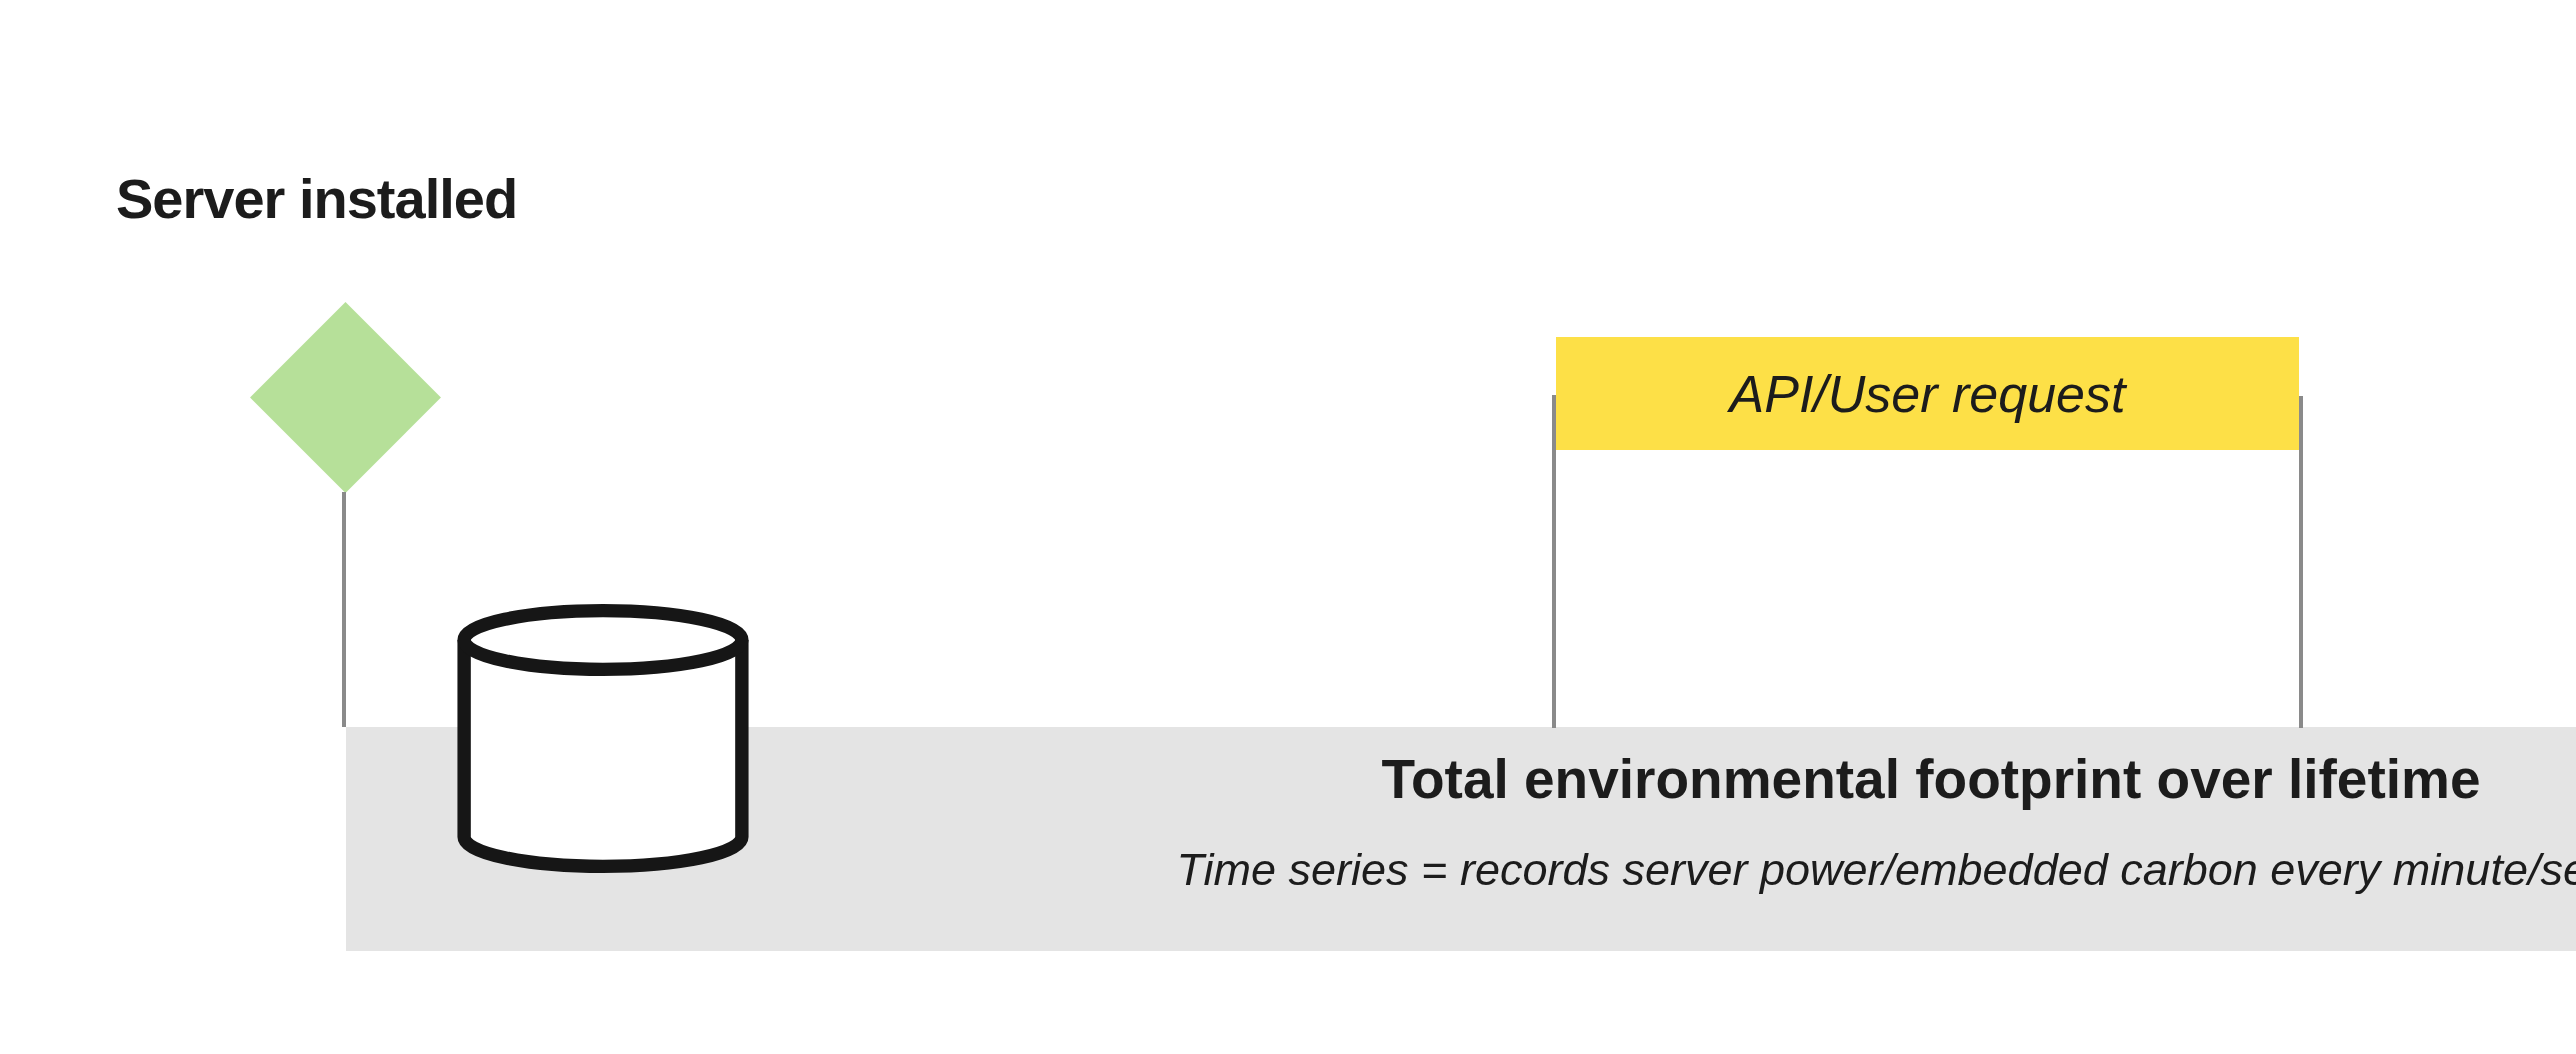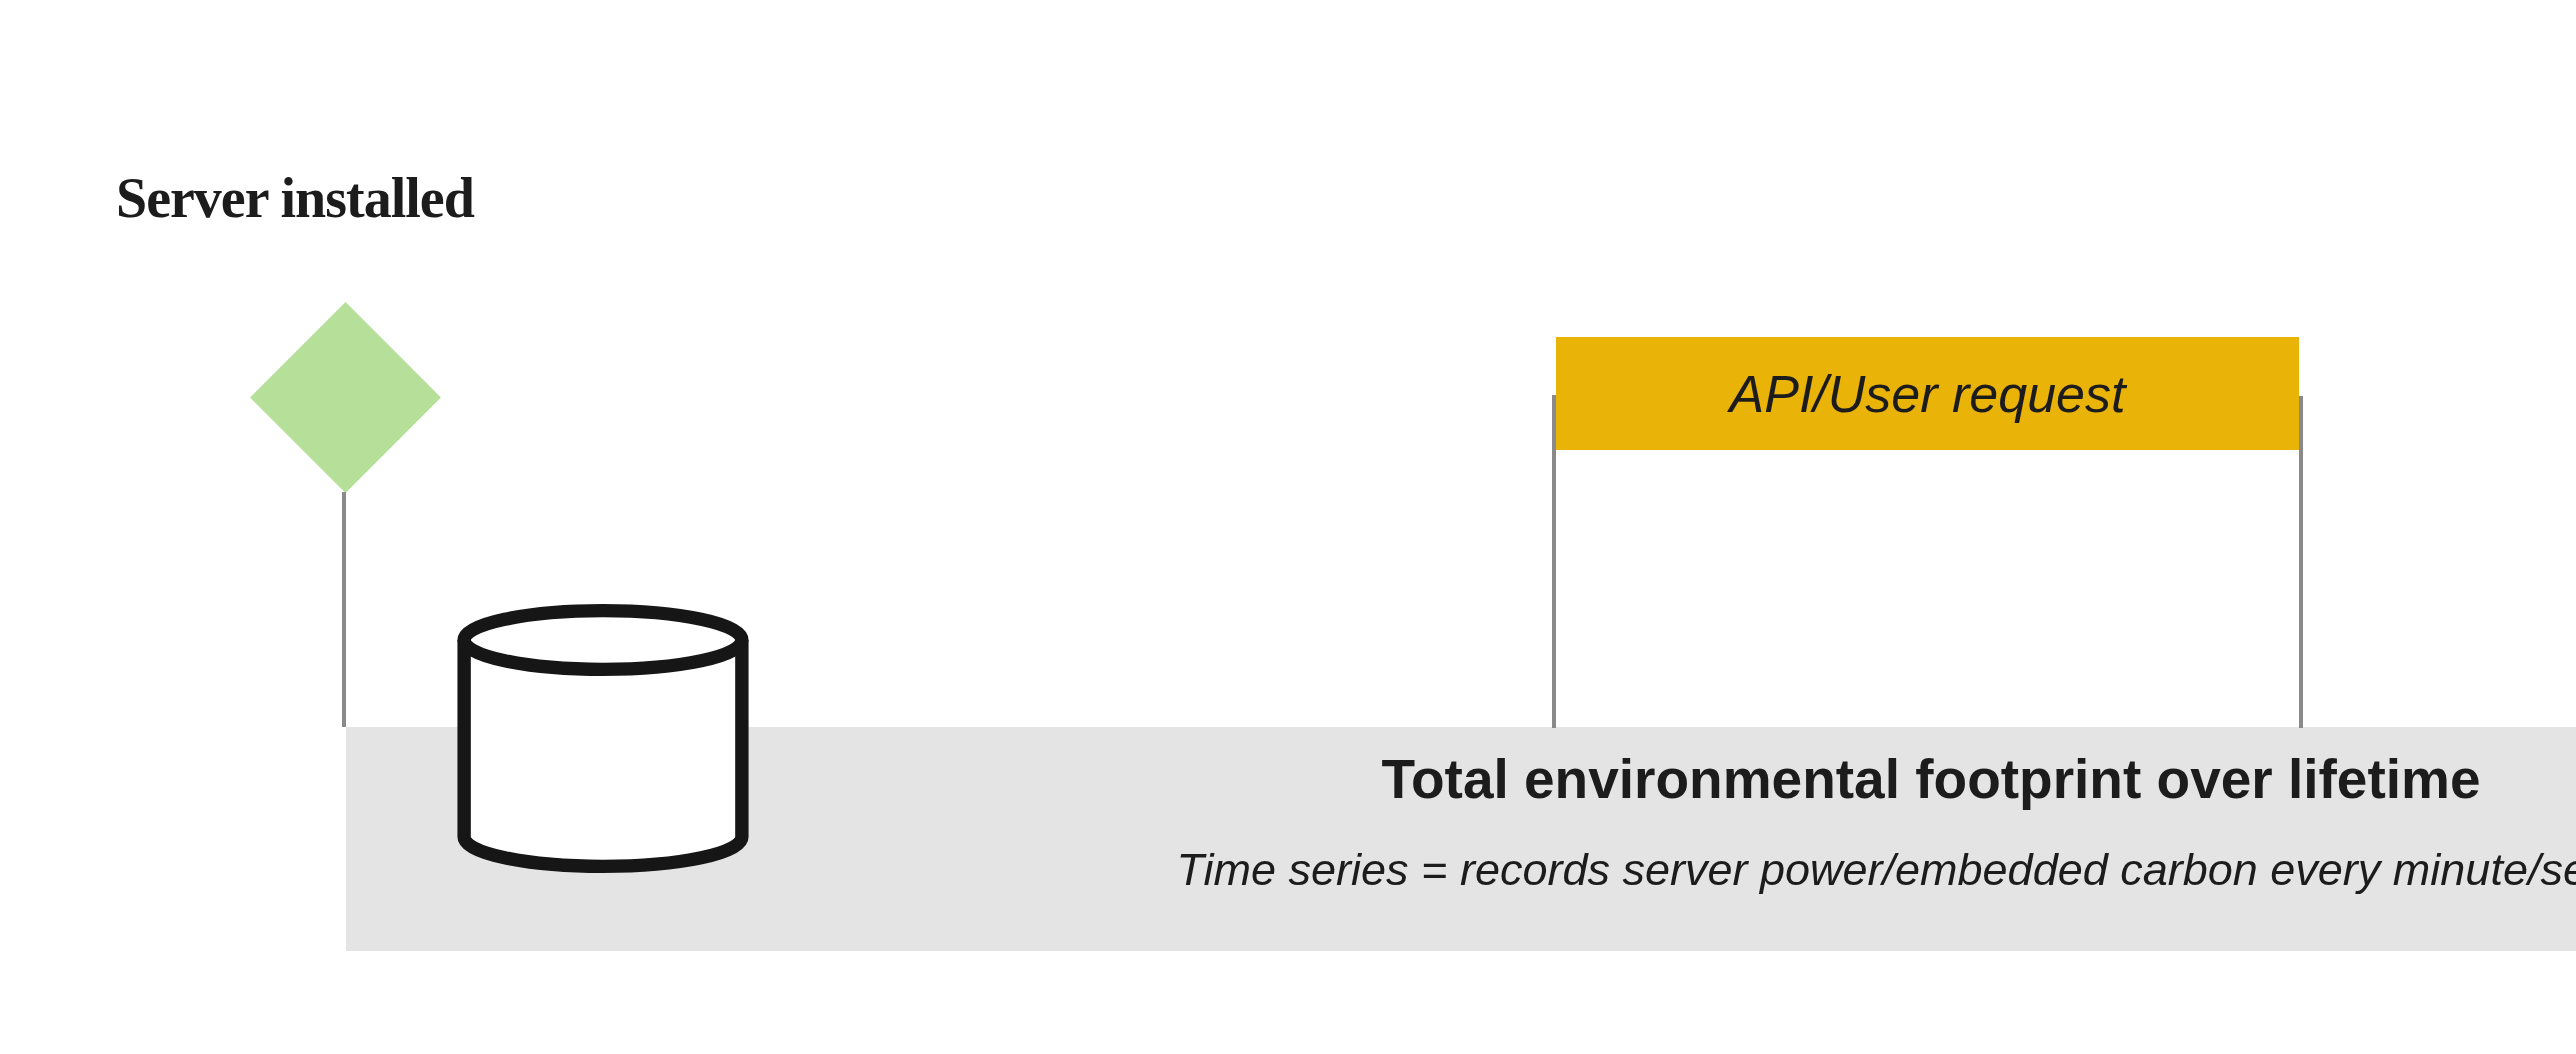--- a/index.html
+++ b/index.html
@@ -1,19 +1,19 @@
 <!DOCTYPE html>
 <html style="font-size:8.2px"><head>
 <meta charset="utf-8">
 <style>
   html,body{margin:0;padding:0;background:#fff;}
   body{font-family:"Liberation Sans",sans-serif;}
   #canvas{position:relative;width:4028px;height:1054px;overflow:hidden;}
   .abs{position:absolute;}
-  .milestone-label{font-weight:700;font-size:56px;letter-spacing:-1px;white-space:nowrap;font-family:Liberation Serif, serif;}
+  .milestone-label{font-weight:700;font-size:56px;letter-spacing:-1px;white-space:nowrap;}
   .diamond{transform:rotate(45deg);}
   .connector{position:absolute;}
   .request-box{display:flex;align-items:center;justify-content:center;}
   .request-label{font-style:italic;font-size:52px;white-space:nowrap;}
   .snapshot-label{font-style:italic;font-size:44px;text-align:center;}
   .bar-title{position:absolute;left:0;right:0;text-align:center;font-weight:700;font-size:55px;white-space:nowrap;}
   .bar-subtitle{position:absolute;left:0;right:0;text-align:center;font-style:italic;font-size:45px;white-space:nowrap;}
 </style>
 </head>
 <body>
@@ -33,19 +33,19 @@
 
   <svg class="abs" style="left:457px;top:604px;" width="292" height="269" viewBox="0 0 566 523">
     <path d="M13 70 L13 453 A270 57 0 0 0 553 453 L553 70" stroke-width="26" style="stroke: rgb(22, 22, 22); fill: rgb(255, 255, 255);"></path>
     <ellipse cx="283" cy="70" rx="270" ry="57" stroke-width="26" style="stroke: rgb(22, 22, 22); fill: rgb(255, 255, 255);"></ellipse>
   </svg>
 
   <div class="connector" style="left: 1552px; top: 395px; width: 3.6px; height: 333px; background: rgb(138, 138, 138);"></div>
 
   <div class="connector" style="left: 2299px; top: 396px; width: 3.6px; height: 332px; background: rgb(138, 138, 138);"></div>
 
-  <div class="abs request-box" style="left: 1556px; top: 337px; width: 743px; height: 113px; background: #eab308;">
+  <div class="abs request-box" style="left: 1556px; top: 337px; width: 743px; height: 113px; background: #fde047;">
     <span class="request-label">API/User request</span>
   </div>
 
 
 </div>
 
 
 </body></html>

